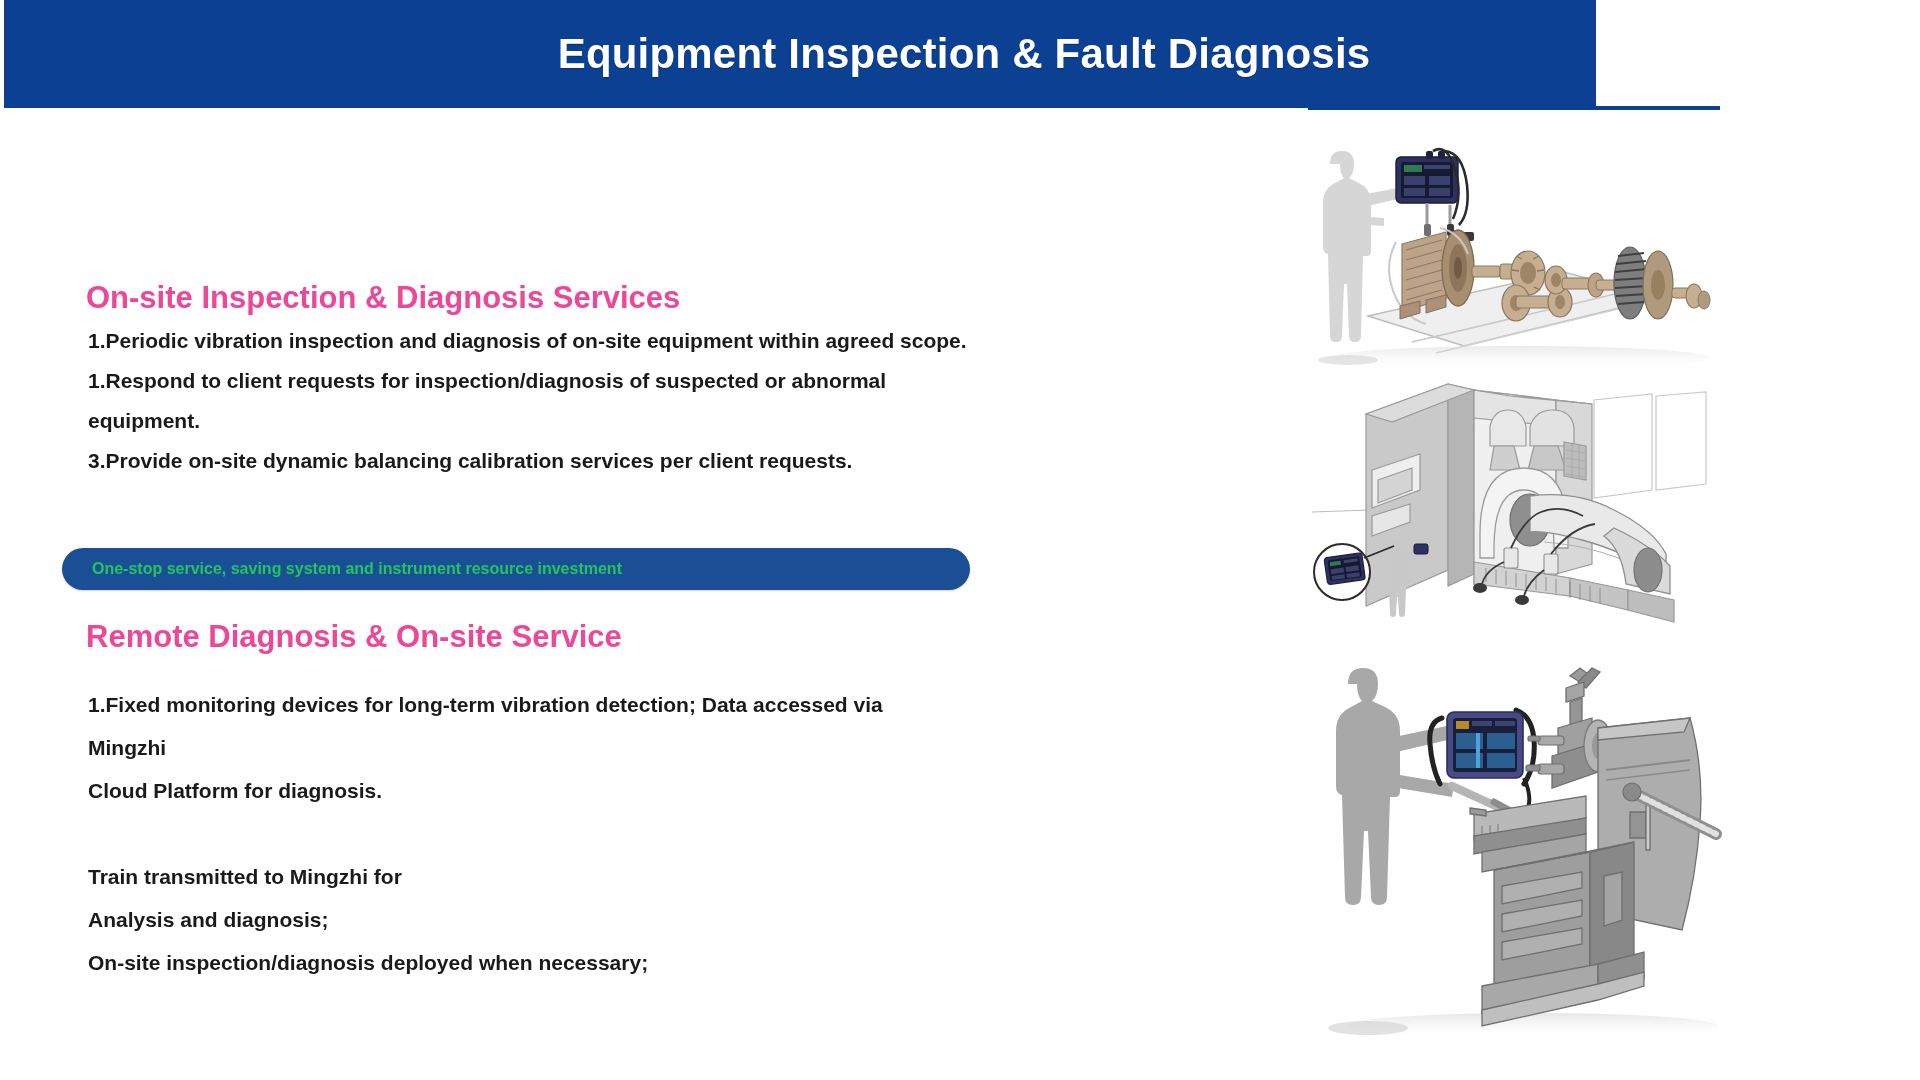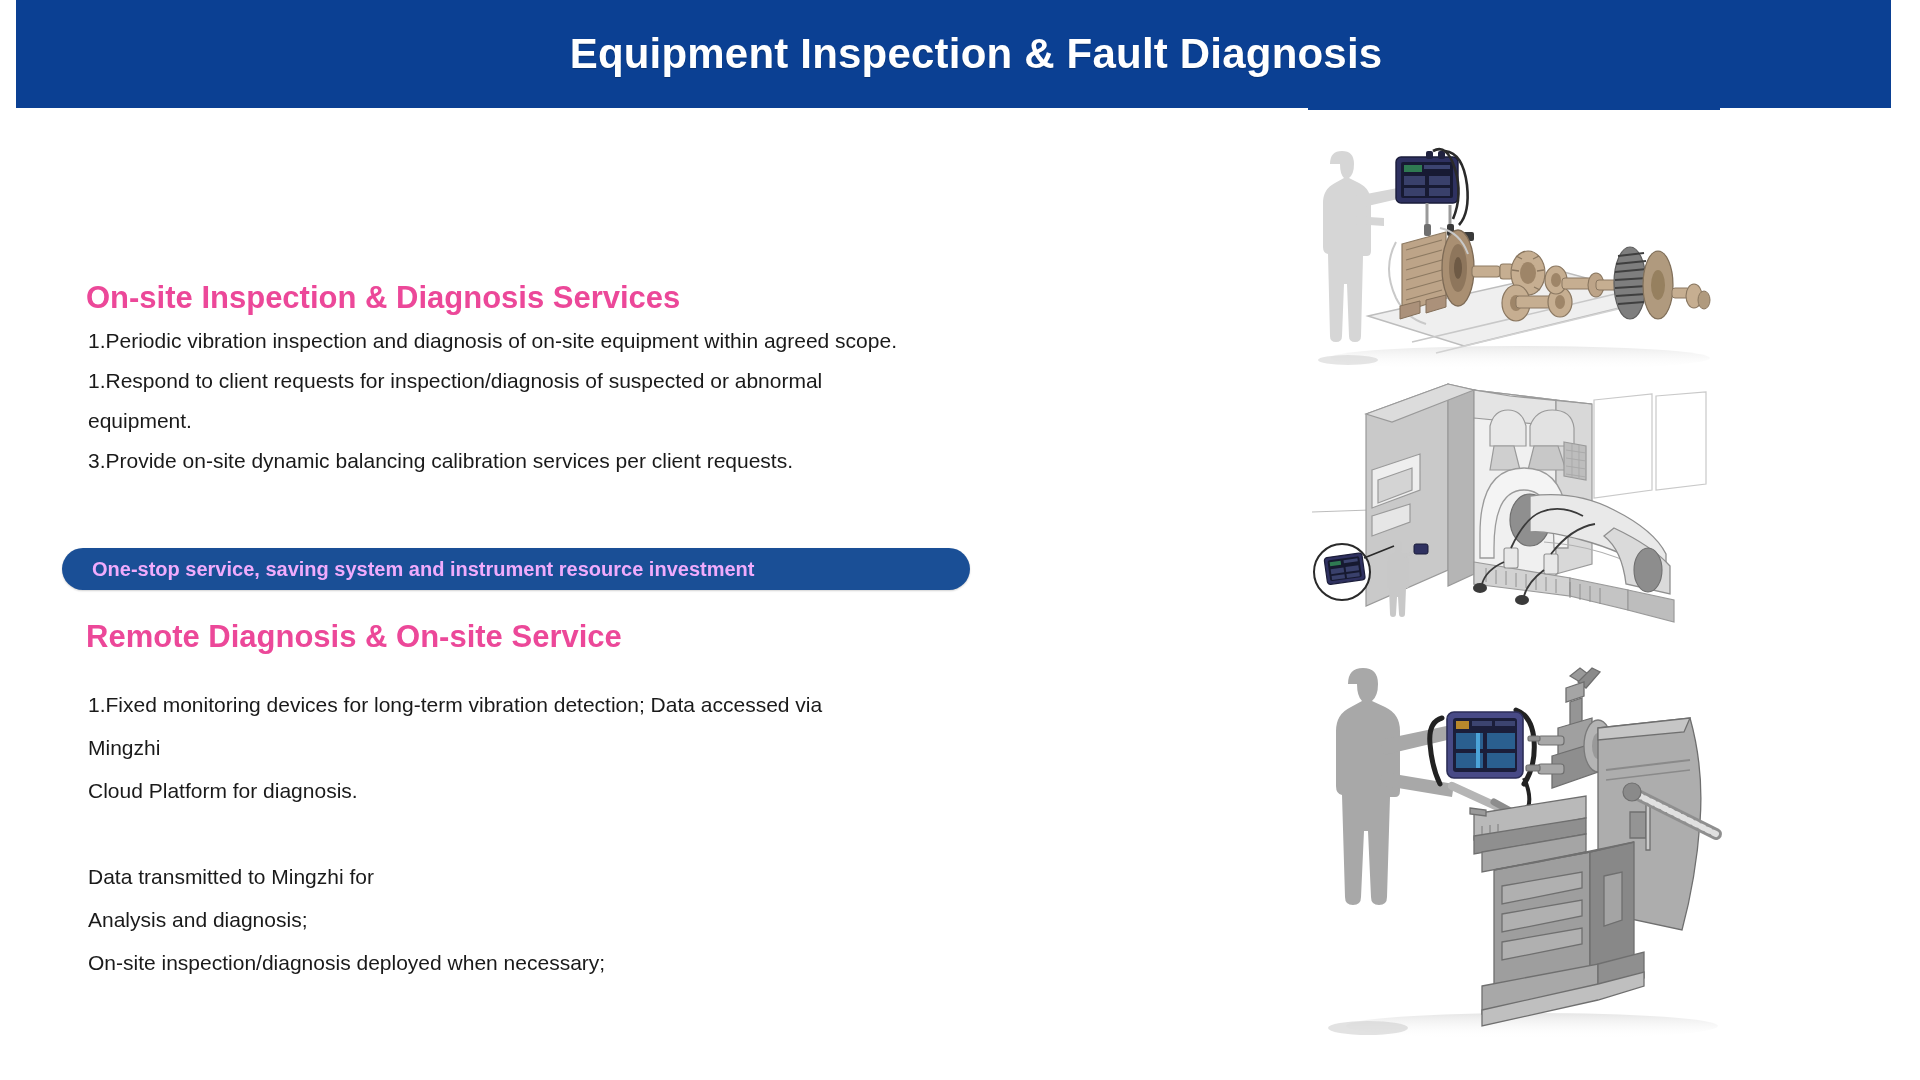--- a/index.html
+++ b/index.html
@@ -16,23 +16,23 @@
   #slide {
     position: relative;
     width: 1920px;
     height: 1080px;
     background: #ffffff;
   }
 
   
   .title-bar {
     position: absolute;
-    left: 16px;
+    left: 4px;
     top: 0;
-    width: 1875px;
+    width: 1592px;
     height: 108px;
     background: #0b4093;
   }
   .title-bar-text {
     position: absolute;
     left: 0;
     top: 0;
     width: 1920px;
     height: 108px;
     display: flex;
@@ -71,21 +71,21 @@
     white-space: nowrap;
   }
   #heading-1 { top: 172px; }
   #heading-2 { top: 511px; }
 
   .body-line {
     position: absolute;
     left: 88px;
     color: #1a1a1a;
     font-size: 21px;
-    font-weight: normal;
+    font-weight: bold;
     white-space: nowrap;
     line-height: 1.0;
   }
 
   
   .pill {
     position: absolute;
     left: 62px;
     top: 440px;
     width: 908px;
@@ -94,22 +94,22 @@
     border-radius: 21px;
     box-shadow: 0 1px 2px rgba(0,0,0,0.18);
   }
   .pill-text {
     position: absolute;
     left: 30px;
     top: 0;
     height: 42px;
     display: flex;
     align-items: center;
-    color: #f0abfc;
-    font-size: 20px;
+    color: #22c55e;
+    font-size: 16px;
     font-weight: bold;
     white-space: nowrap;
   }
 
   
   .highlight-line {
     position: absolute;
     left: 66px;
     color: #1f5496;
     font-size: 27px;
@@ -156,21 +156,21 @@
 
     <div class="pill">
       <div class="pill-text">One-stop service, saving system and instrument resource investment</div>
     </div>
 
     <div class="section-heading" id="heading-2">Remote Diagnosis &amp; On-site Service</div>
 
     <div class="body-line" style="top:586px">1.Fixed monitoring devices for long-term vibration detection; Data accessed via</div>
     <div class="body-line" style="top:629px">Mingzhi</div>
     <div class="body-line" style="top:672px">Cloud Platform for diagnosis.</div>
-    <div class="body-line" style="top:758px">Data transmitted to Mingzhi for</div>
+    <div class="body-line" style="top:758px">Train transmitted to Mingzhi for</div>
     <div class="body-line" style="top:801px">Analysis and diagnosis;</div>
     <div class="body-line" style="top:844px">On-site inspection/diagnosis deployed when necessary;</div>
 
 
   </div>
 
   <div class="figures">
 
     <div class="figure" id="figure-1">
       <svg viewBox="0 0 450 260" xmlns="http://www.w3.org/2000/svg">

